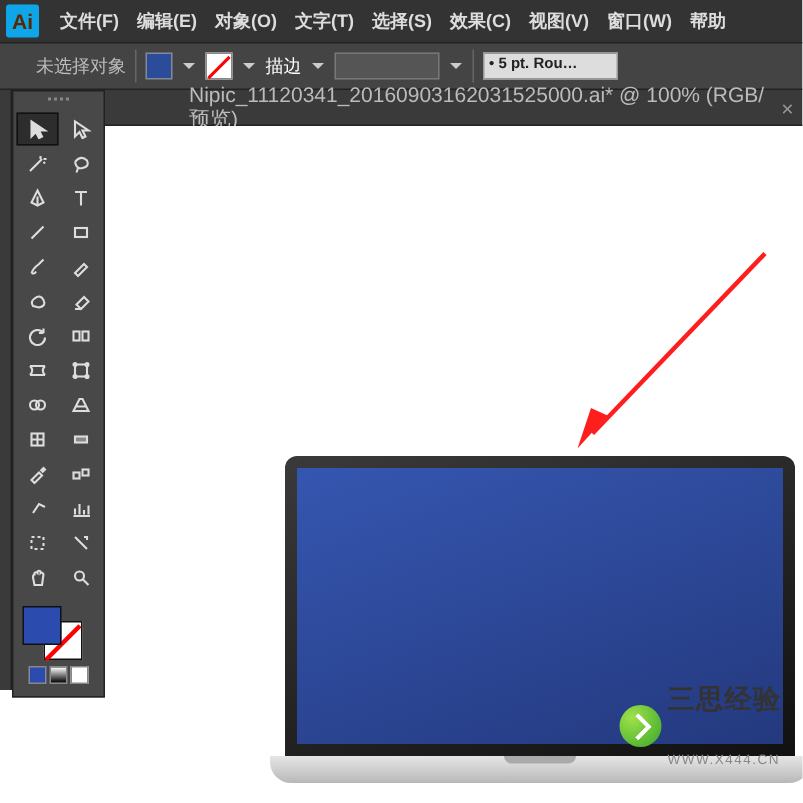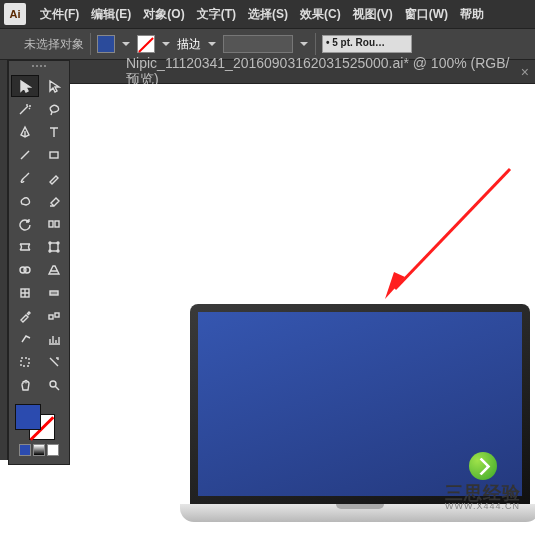--- a/index.html
+++ b/index.html
@@ -1,19 +1,19 @@
 <!DOCTYPE html>
 <html><head>
 <meta charset="utf-8">
 <style>
 * { margin:0; padding:0; box-sizing:border-box; font-family:"Microsoft YaHei",Arial,sans-serif; }
 body { width:535px; height:535px; background:#fff; overflow:hidden; position:relative; }
 
 .menubar { height:28px; background:#333333; display:flex; align-items:center; padding:0 4px; font-size:12px; color:#ddd; }
-.app-logo { width:22px; height:22px; background:#e5e5e5; margin-right:8px; display:flex; align-items:center; justify-content:center; font-weight:bold; color:#5a2800; font-size:11px; border-radius:2px; }
+.app-logo { width:22px; height:22px; background:#0ea5e9; margin-right:8px; display:flex; align-items:center; justify-content:center; font-weight:bold; color:#5a2800; font-size:14px; border-radius:2px; }
 .menu-item { padding:0 6px; cursor:default;font-weight:bold; }
 
 .optionsbar { height:32px; background:#444444; border-top:1px solid #222; border-bottom:1px solid #222; display:flex; align-items:center; font-size:12px; color:#ccc; padding:0 24px; gap:6px; }
 .sep { width:1px; height:22px; background:#666; }
 .opt-txt { color:#bbb; }
 .swatch { width:18px; height:18px; border:1px solid #888; }
 .swatch.blue { background:#2b4b9b; }
 .swatch.strike { background:#fff; position:relative; }
 .swatch.strike::after { content:""; position:absolute; left:-2px; right:-2px; top:50%; border-top:2px solid red; transform:rotate(-45deg); }
 .dd { width:10px; height:10px; position:relative; }
@@ -46,26 +46,26 @@
 .canvas { position:absolute; left:70px; top:84px; right:0; bottom:0; background:#fff; }
 
 .arrow { position:absolute; left:310px; top:80px; width:140px; height:140px; pointer-events:none; }
 
 .laptop { position:absolute; left:110px; top:220px; width:360px; }
 .screen-frame { width:340px; height:200px; background:linear-gradient(160deg,#3a3a3a,#111); border-radius:8px 8px 0 0; margin:0 auto; padding:8px; }
 .screen { width:100%; height:100%; background:linear-gradient(160deg,#3556b0,#24397e); }
 .base { width:360px; height:18px; background:linear-gradient(#e6e6e6,#b8b8b8); border-radius:0 0 14px 14px; position:relative; }
 .notch { position:absolute; left:50%; top:0; transform:translateX(-50%); width:48px; height:5px; background:#aaa; border-radius:0 0 6px 6px; }
 
-.watermark { position:absolute; right:14px; bottom:24px; display:flex; align-items:center; gap:4px;flex-direction:column; }
+.watermark { position:absolute; right:14px; bottom:24px; display:flex; align-items:center; gap:4px; }
 .wm-logo { width:28px; height:28px; border-radius:50%; background:radial-gradient(circle at 30% 30%,#9fe24a,#3aa62a); position:relative; }
 .wm-logo::after { content:""; position:absolute; width:10px; height:10px; border:3px solid #fff; border-left:none; border-bottom:none; transform:rotate(45deg); top:8px; left:6px; border-radius:1px; }
 .wm-text { display:flex; flex-direction:column; line-height:1; }
 .wm-cn { font-size:18px; color:#333; font-weight:bold; letter-spacing:1px; }
-.wm-en { font-size:9px; color:#888; letter-spacing:1px; }
+.wm-en { font-size:9px; color:#888; letter-spacing:1px;margin-top:27px; }
 </style>
 </head>
 <body>
 
 <div class="menubar">
   <div class="app-logo">Ai</div>
   <div class="menu-item">文件(F)</div>
   <div class="menu-item">编辑(E)</div>
   <div class="menu-item">对象(O)</div>
   <div class="menu-item">文字(T)</div>

